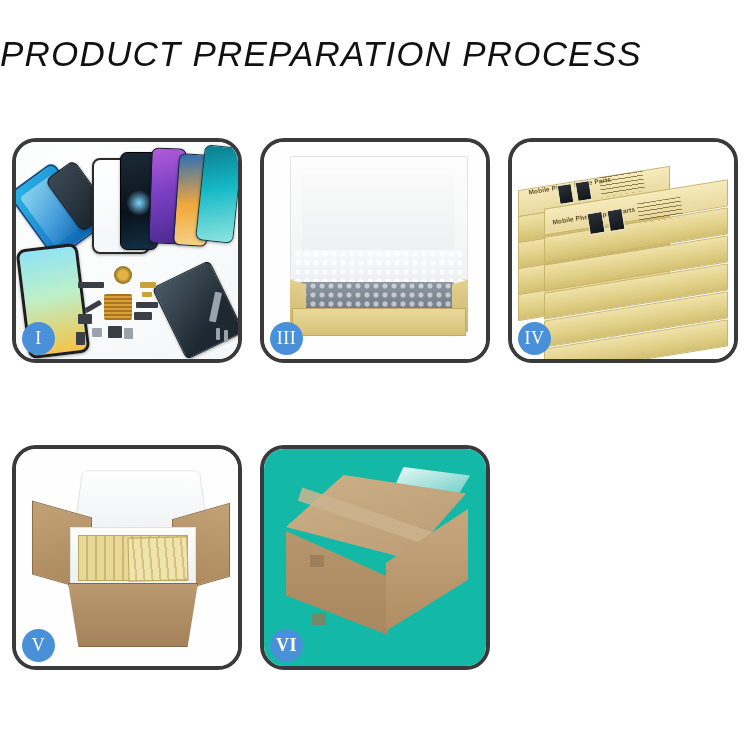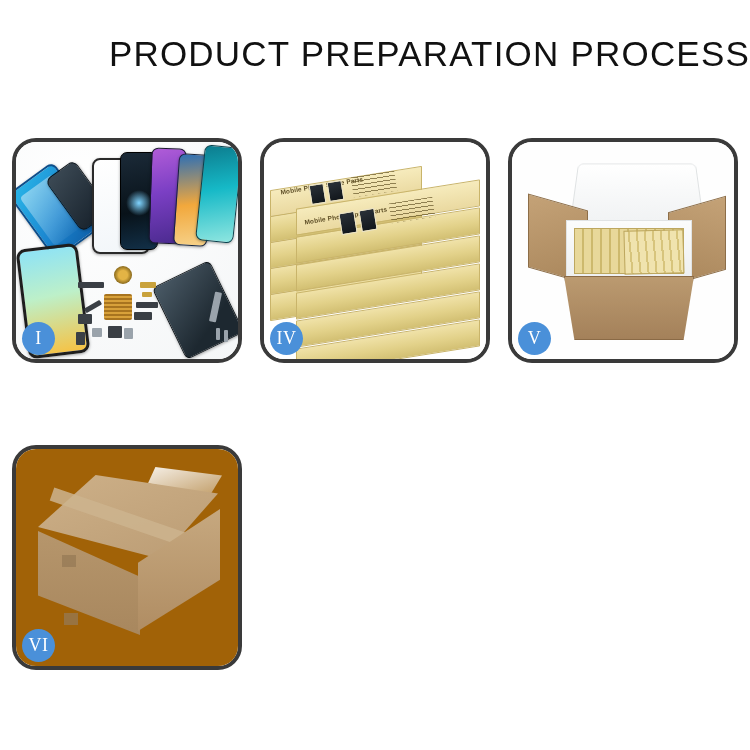--- a/index.html
+++ b/index.html
@@ -21,21 +21,22 @@
     background: #ffffff;
     box-sizing: border-box;
   }
 
   
   .header {
     position: absolute;
     top: 34px;
     left: 0;
     width: 750px;
-    text-align: right;
+    text-align: left;
+    font-style: italic;
   }
   .title {
     font-family: "Liberation Sans", sans-serif;
     font-size: 35px;
     font-weight: 400;
     color: #111111;
     letter-spacing: 1.2px;
     line-height: 40px;
     white-space: nowrap;
   }
@@ -375,21 +376,21 @@
   }
   .p5-body {
     position: absolute;
     left: 52px; top: 134px; width: 128px; height: 62px;
     background: linear-gradient(180deg,#bb9a70 0%,#a4815a 100%);
     border: 1px solid #8a6a46;
     clip-path: polygon(0 0, 100% 0, 92% 100%, 8% 100%);
   }
 
   
-  .p6 { background: #a16207; }
+  .p6 { background: #14b8a6; font-weight: bold; }
   .c-top {
     position: absolute;
     left: 22px; top: 26px; width: 180px; height: 84px;
     background: linear-gradient(160deg,#cdb088 0%,#bb9c74 100%);
     clip-path: polygon(32% 0, 100% 22%, 68% 100%, 0 62%);
     border: 0;
   }
   .c-left {
     position: absolute;
     left: 22px; top: 82px; width: 102px; height: 104px;
@@ -462,20 +463,32 @@
         <div class="part" style="left:60px;top:190px;width:9px;height:13px;"></div>
         <div class="part silver" style="left:196px;top:150px;width:7px;height:30px;transform:rotate(12deg);"></div>
         <div class="part silver" style="left:200px;top:186px;width:4px;height:12px;"></div>
         <div class="part silver" style="left:208px;top:188px;width:4px;height:12px;"></div>
 
         <div class="badge">I</div>
       </div>
     </div>
 
 
+    <div class="panel">
+      <div class="panel-inner p3">
+        <div class="p3-lid"></div>
+        <div class="p3-lid-inner"></div>
+        <div class="p3-foam"></div>
+        <div class="p3-bubbleitem"></div>
+        <div class="p3-tray-left"></div>
+        <div class="p3-tray-right"></div>
+        <div class="p3-tray-front"></div>
+        <div class="badge">III</div>
+      </div>
+    </div>
 
     <div class="panel">
       <div class="panel-inner p4">
         <div class="stack">
 
           <div class="sbox top" style="left:2px;top:18px;width:150px;transform:skewY(-9deg);"></div>
           <div class="sbox" style="left:2px;top:44px;width:150px;transform:skewY(-9deg);"></div>
           <div class="sbox" style="left:2px;top:70px;width:150px;transform:skewY(-9deg);"></div>
           <div class="sbox" style="left:2px;top:96px;width:150px;transform:skewY(-9deg);"></div>
           <div class="sbox" style="left:2px;top:122px;width:150px;transform:skewY(-9deg);"></div>

